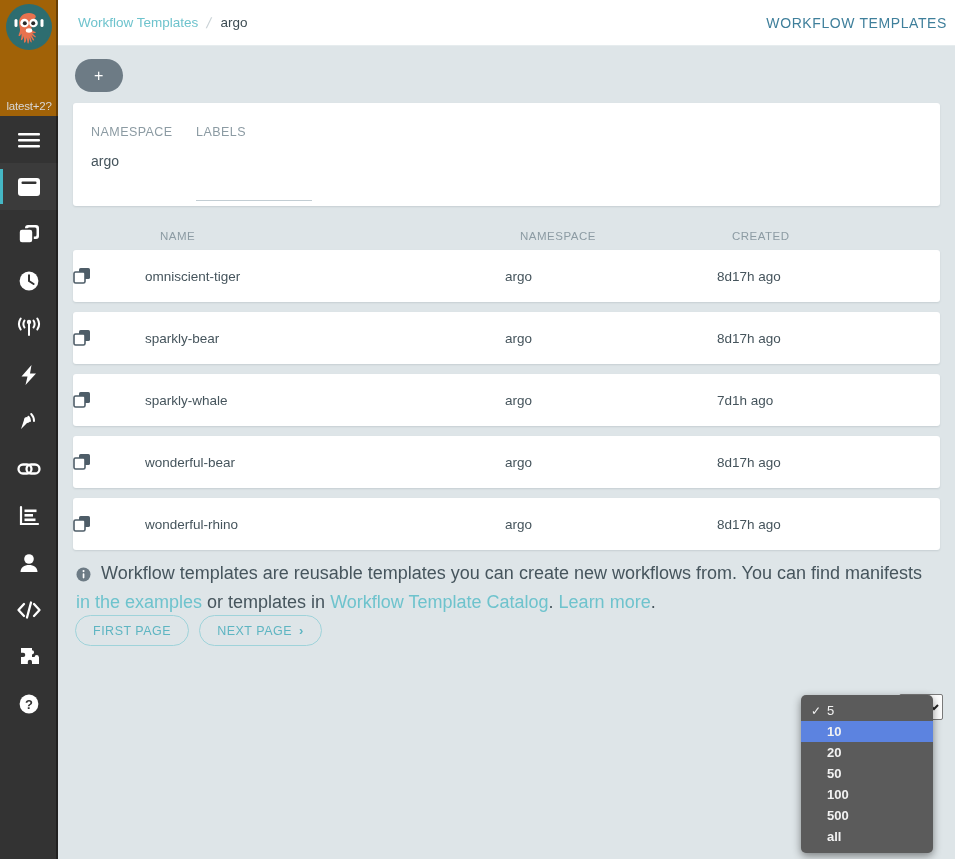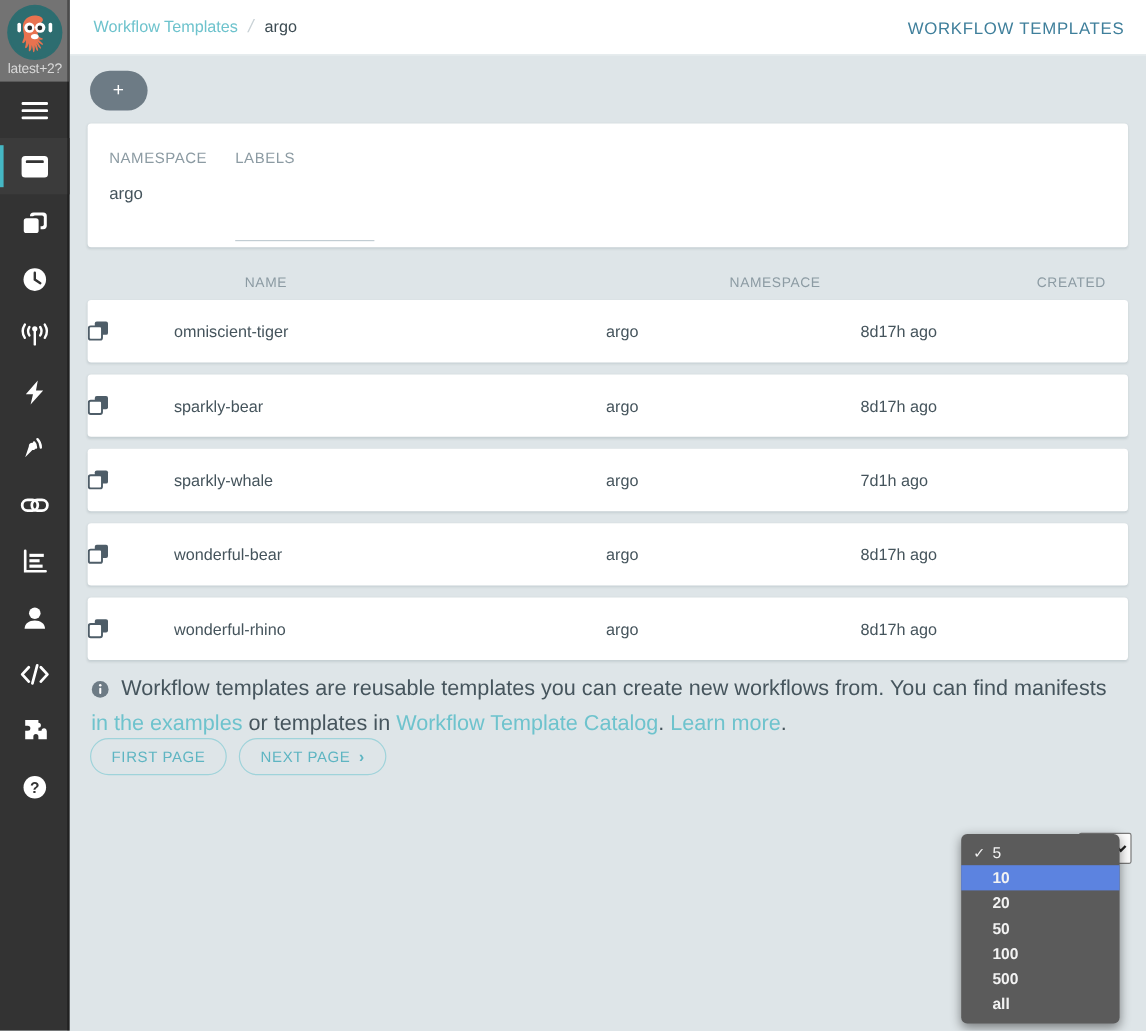--- a/index.html
+++ b/index.html
@@ -20,22 +20,23 @@
     position: relative;
     z-index: 5;
   }
   #sidebar::after{
     content:""; position:absolute; right:0; top:0; bottom:0; width:2px;
     background: rgba(0,0,0,.35);
   }
   .logo-wrap {
     width: 58px; padding-top: 4px;
     display: flex; flex-direction: column; align-items: center;
-    background: #737373;
+    background: #a16207;
     padding-bottom: 4px;
+    gap: 48px;
   }
   .logo-badge {
     width: 46px; height: 46px; border-radius: 50%;
     background: #2d6d70;
     display: flex; align-items: center; justify-content: center;
     overflow: hidden;
   }
   .logo-version {
     font-size: 11.5px; color: #d8d8d8; margin-top: 2px;
     white-space: nowrap; overflow: hidden; width: 58px; text-align: center;
@@ -58,21 +59,21 @@
   #main {
     flex: 1 1 auto; height: 859px; position: relative;
     background: #dee5e8;
     overflow: hidden;
   }
 
   
   #topbar {
     height: 46px; background: #ffffff;
     display: flex; align-items: center;
-    padding: 0 18px 0 20px;
+    padding: 0 8px 0 20px;
     border-bottom: 1px solid #e6ecee;
   }
   .breadcrumb { display: flex; align-items: center; font-size: 13.5px; }
   .crumb-link { color: #6ec3cd; cursor: pointer; }
   .crumb-sep { color: #c9d2d6; margin: 0 9px; font-size: 15px; transform: skewX(-12deg); }
   .crumb-current { color: #3c4b52; }
   .topbar-title {
     margin-left: auto; color: #3f7f9b; font-size: 14px;
     letter-spacing: .6px;
   }
@@ -111,21 +112,21 @@
     height: 24px; width: 116px; margin-top: 24px;
     font-size: 13px; color: #45545c;
     font-family: "Liberation Sans", sans-serif;
   }
 
   
   #table { margin-top: 16px; }
   .t-head {
     display: flex; align-items: center;
     height: 28px; padding-left: 15px; margin: 0 15px;
-    font-size: 11.5px; color: #8c9ba3; letter-spacing: .5px; gap: 44px;
+    font-size: 11.5px; color: #8c9ba3; letter-spacing: .5px;
   }
   .c-icon { width: 72px; flex: 0 0 72px; display:flex; align-items:center; }
   .c-name { width: 360px; flex: 0 0 360px; }
   .c-ns   { width: 212px; flex: 0 0 212px; }
   .c-created { flex: 1 1 auto; }
 
   .t-row {
     display: flex; align-items: center;
     height: 52px; margin: 0 15px 10px 15px;
     background: #fff; border-radius: 3px;

